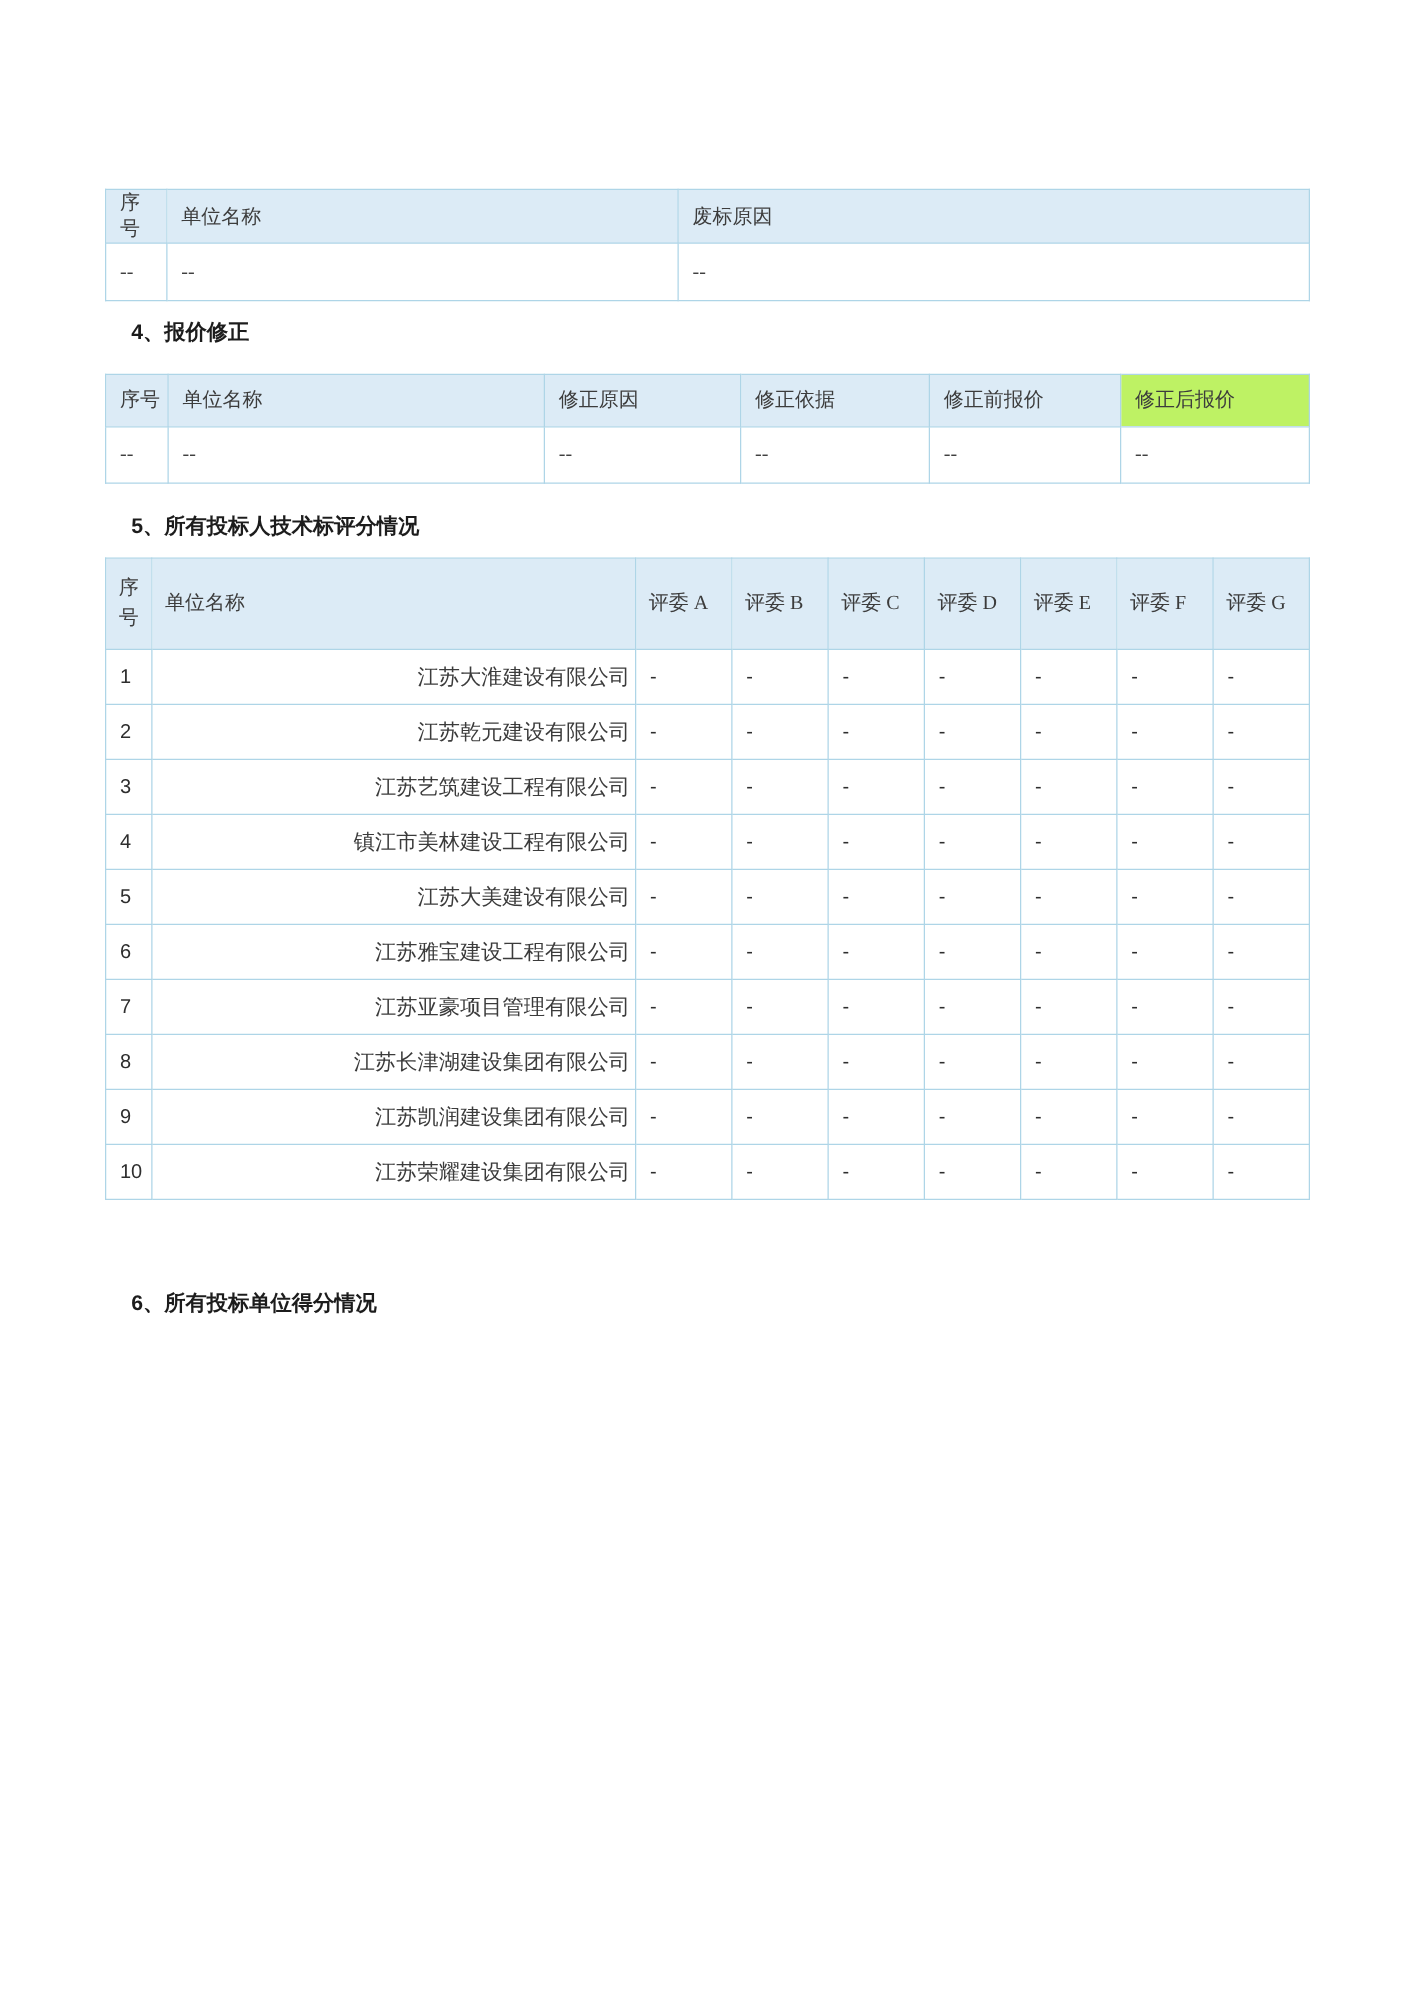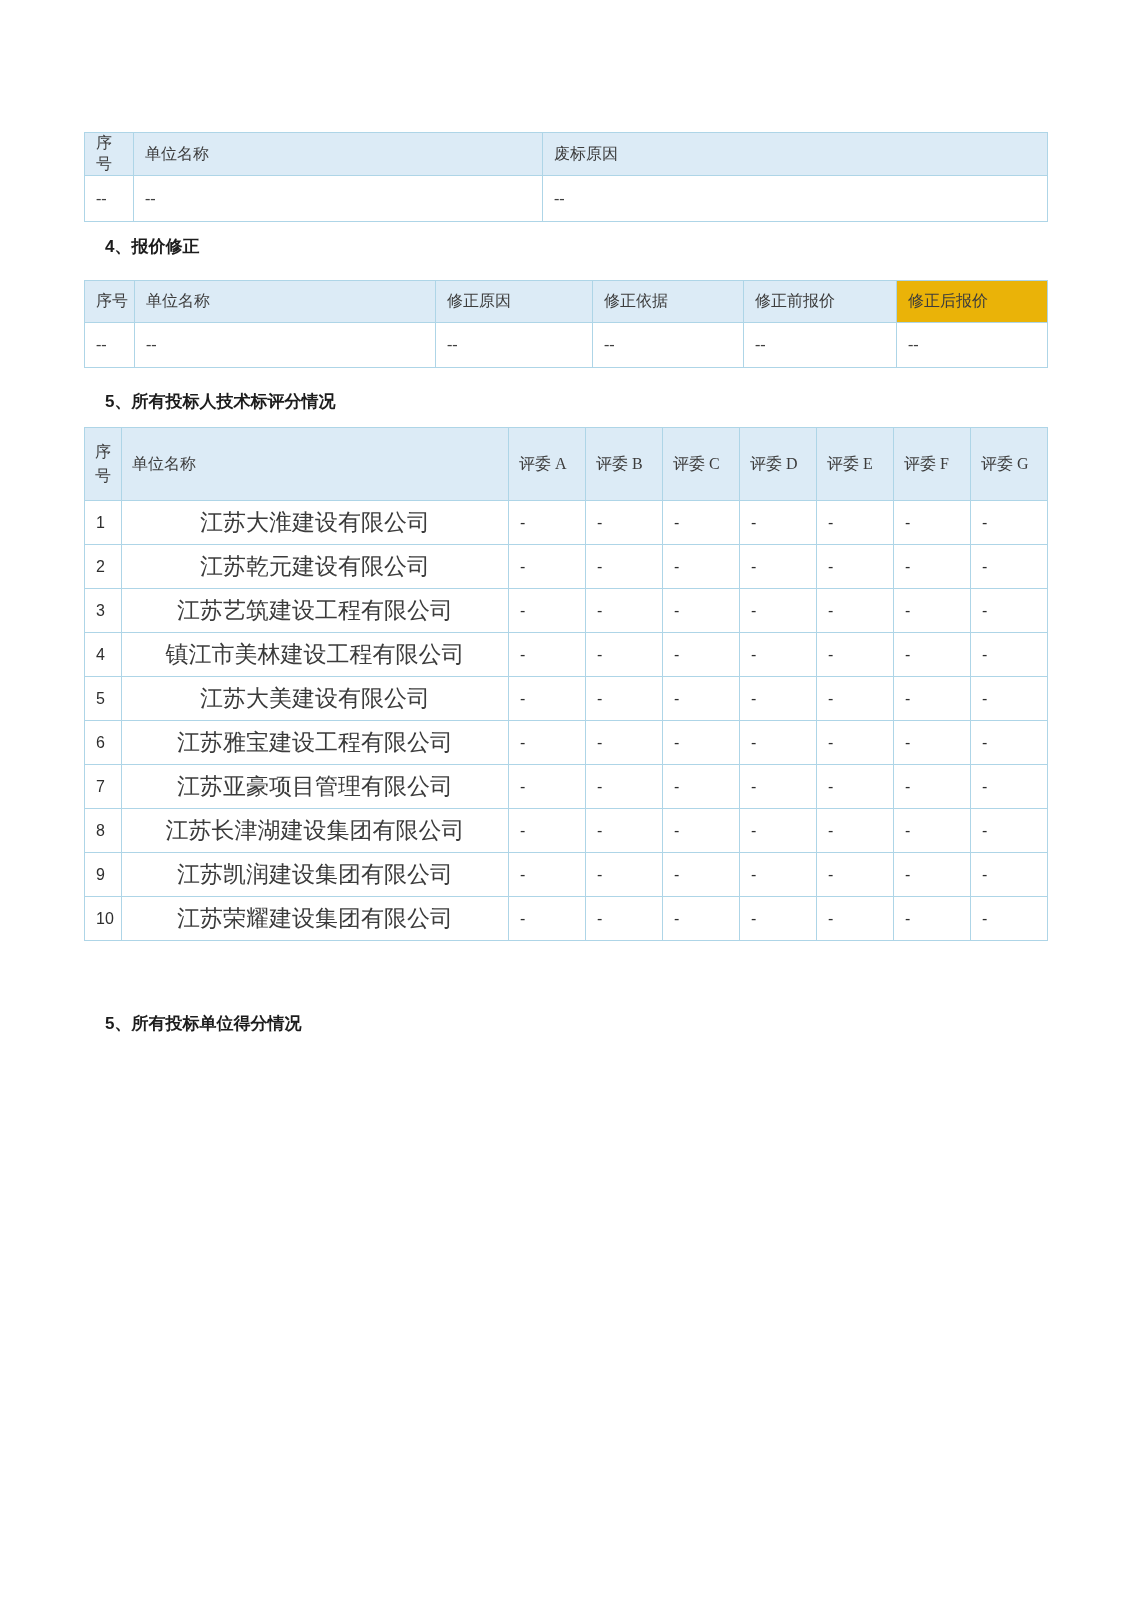--- a/index.html
+++ b/index.html
@@ -7,21 +7,21 @@
   body {
     width: 1131px;
     height: 1600px;
     font-family: "Liberation Serif", serif;
     color: #3a3a3a;
     position: relative;
   }
   .page {
     position: absolute;
     left: 84px;
-    top: 132px;
+    top: 151px;
     width: 963px;
   }
   table {
     width: 963px;
     border-collapse: collapse;
     table-layout: fixed;
   }
   th, td {
     border: 1px solid #aed5e7;
     font-weight: normal;
@@ -31,28 +31,28 @@
     font-size: 16px;
     color: #3c3c3c;
     overflow: hidden;
     white-space: normal;
   }
   th { background: #dcebf6; height: 42px; }
   td { background: #ffffff; height: 46px; color: #404040; }
 
   
   .tbl-correction td { height: 45px; }
-  .tbl-correction th:last-child { background: #eab308; }
+  .tbl-correction th:last-child { background: #bef264; }
 
   
   .tbl-scores th { height: 73px; line-height: 24px; padding-left: 10px; }
   .tbl-scores td { height: 44px; }
   .tbl-scores td.c-name {
-    text-align: center;
-    font-size: 23px;
+    text-align: right;
+    font-size: 17px;
     padding: 0 4px;
     color: #3b3b3b;
   }
   .tbl-scores td.c-no,
   .tbl-scores td.c-score {
     font-family: "Liberation Sans", sans-serif;
     font-size: 16px;
     color: #2e2e2e;
   }
   .section-title {
@@ -278,15 +278,15 @@
           <td class="c-score">-</td>
           <td class="c-score">-</td>
           <td class="c-score">-</td>
           <td class="c-score">-</td>
         </tr>
 
 
       </tbody>
   </table>
 
-  <div class="section-title h6">5、所有投标单位得分情况</div>
+  <div class="section-title h6">6、所有投标单位得分情况</div>
 
 </div>
 
 </body></html>

